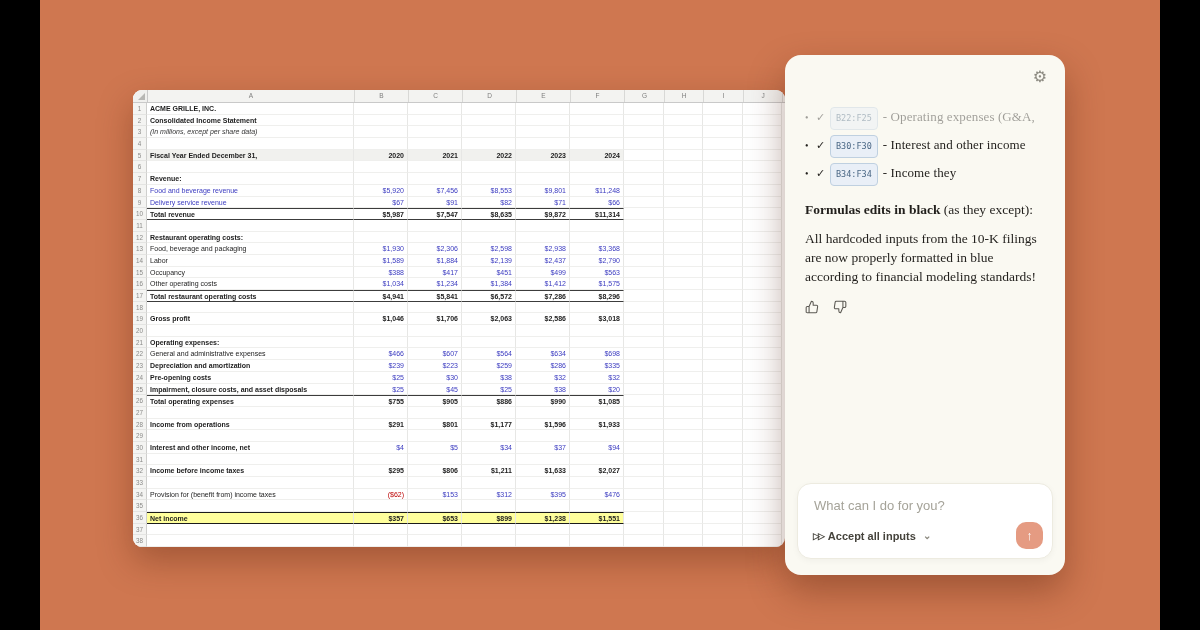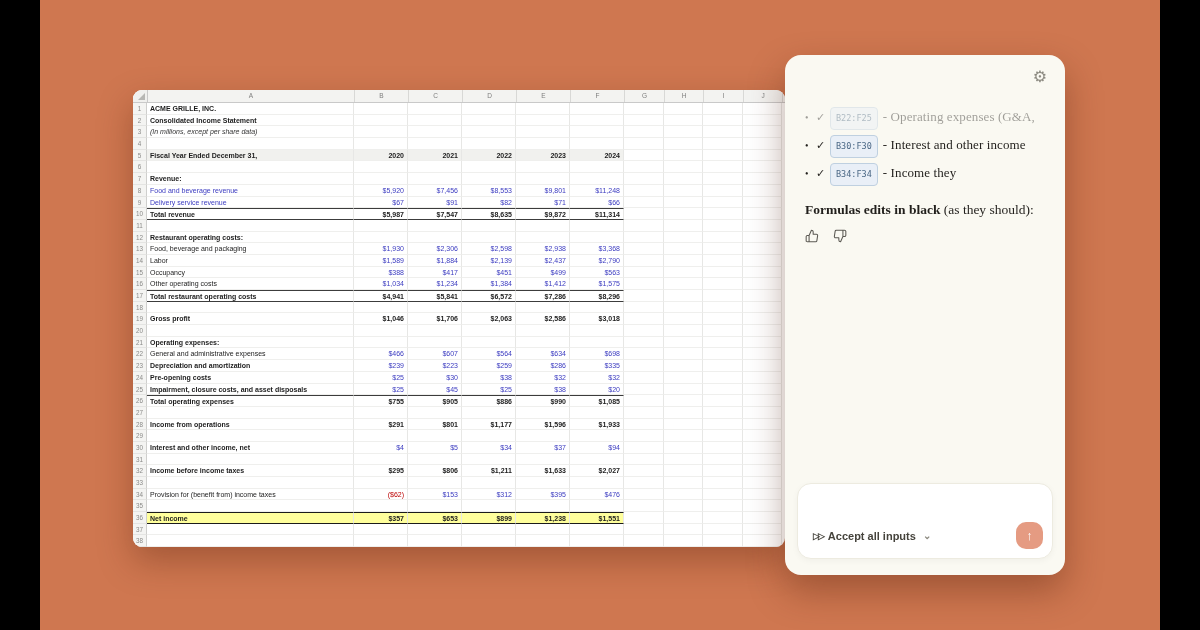--- a/index.html
+++ b/index.html
@@ -613,33 +613,35 @@
           <span class="chk-text">- Interest and other income</span>
         </div>
         <div class="chk-item serif">
           <span class="chk-bullet">•</span>
           <span class="chk-check">✓</span>
           <span class="chip">B34:F34</span>
           <span class="chk-text">- Income they</span>
         </div>
       </div>
     <div class="f-head serif">
-      <b>Formulas edits in black</b><span> (as they should):</span>
+      <b>Formulas edits in black</b><span> (as they except):</span>
     </div>
+    <p class="closing serif">All hardcoded inputs from the 10-K filings are now properly formatted in blue according to financial modeling standards!</p>
     <div class="fb-row">
       <svg width="14" height="14" viewBox="0 0 24 24" fill="none" stroke="#5b5953" stroke-width="1.8" stroke-linejoin="round">
           <path d="M14 9V5a3 3 0 0 0-3-3l-4 9v11h11.28a2 2 0 0 0 2-1.7l1.38-9a2 2 0 0 0-2-2.3zM7 22H4a2 2 0 0 1-2-2v-7a2 2 0 0 1 2-2h3"></path>
         </svg>
       <svg width="14" height="14" viewBox="0 0 24 24" fill="none" stroke="#5b5953" stroke-width="1.8" stroke-linejoin="round">
           <path d="M10 15v4a3 3 0 0 0 3 3l4-9V2H5.72a2 2 0 0 0-2 1.7l-1.38 9a2 2 0 0 0 2 2.3zm7-13h2.67A2.31 2.31 0 0 1 22 4v7a2.31 2.31 0 0 1-2.33 2H17"></path>
         </svg>
     </div>
   </div>
 
   <div class="input-card">
+    <div class="placeholder">What can I do for you?</div>
     <div class="input-bottom">
       <div class="accept">
         <span class="ffwd">▷▷</span>
         <span>Accept all inputs</span>
         <span class="chev">⌄</span>
       </div>
       <button class="send-btn">↑</button>
     </div>
   </div>
 </div>

